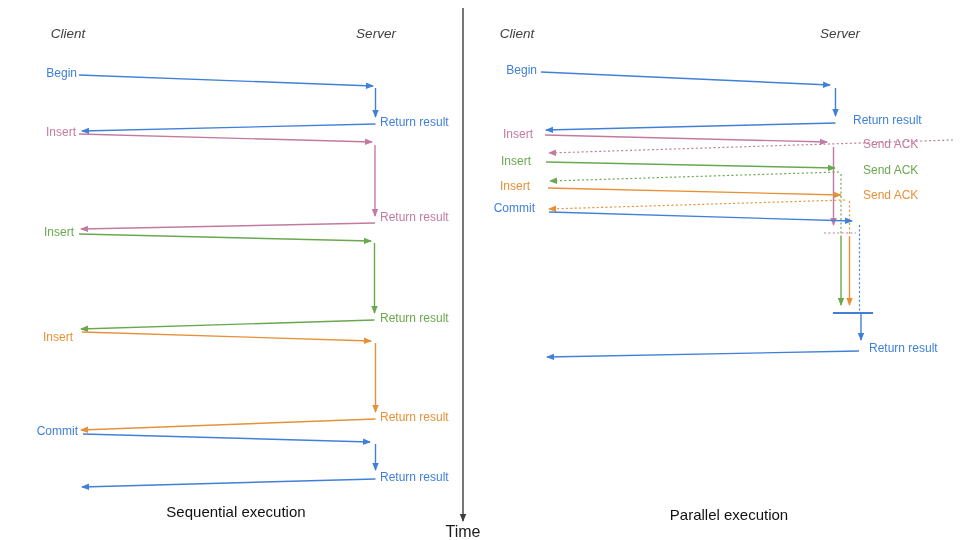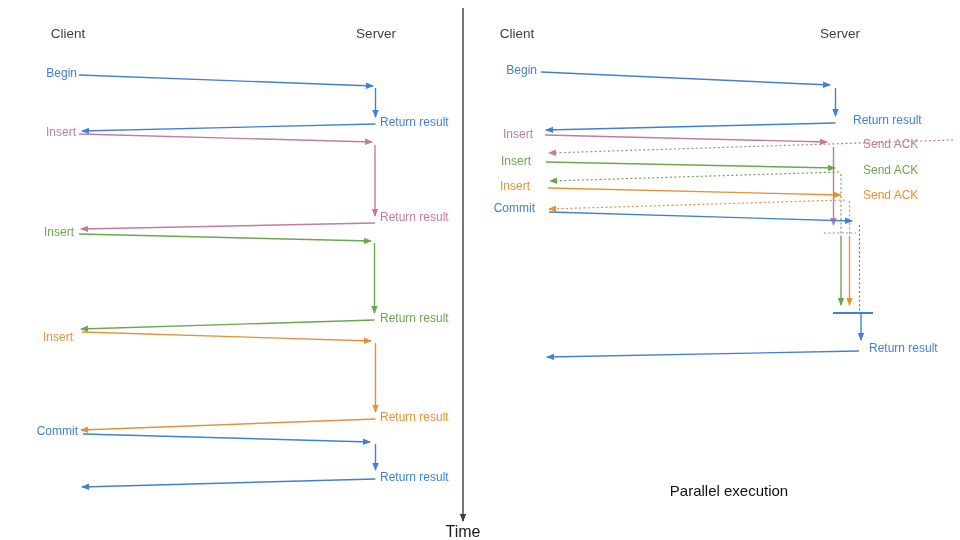--- a/index.html
+++ b/index.html
@@ -3,21 +3,21 @@
 <meta charset="utf-8">
 <style>
   html,body{margin:0;padding:0;background:#ffffff;}
   .canvas{
     position:relative;width:960px;height:540px;background:#ffffff;
     font-family:"Liberation Sans",sans-serif;overflow:hidden;
   }
   .canvas svg{position:absolute;left:0;top:0;}
   .col-header{
     position:absolute;transform:translate(-50%,-50%);
-    font-size:13.5px;color:#404040;white-space:nowrap;
+    font-size:13.5px;font-style:italic;color:#404040;white-space:nowrap;
   }
   .panel-title{
     position:absolute;transform:translate(-50%,-50%);
     font-size:15px;color:#111111;white-space:nowrap;
   }
   .time-label{
     position:absolute;transform:translate(-50%,-50%);
     font-size:16px;color:#1a1a1a;white-space:nowrap;
   }
 </style>
@@ -100,16 +100,17 @@
       <line x1="861" y1="314" x2="861" y2="340" stroke="#4180d9" fill="none" stroke-width="1.4" marker-end="url(#arr-blue)"></line>
       <line x1="859" y1="351" x2="547" y2="357" stroke="#4180d9" fill="none" stroke-width="1.4" marker-end="url(#arr-blue)"></line>
       <text x="869" y="348" fill="#4180d9" text-anchor="start" dominant-baseline="central" font-size="12" font-family="&quot;Liberation Sans&quot;, sans-serif">Return result</text>
     </svg>
 
   <div class="col-header" style="left:68px;top:33px;">Client</div>
   <div class="col-header" style="left:376px;top:33px;">Server</div>
   <div class="col-header" style="left:517px;top:33px;">Client</div>
   <div class="col-header" style="left:840px;top:33px;">Server</div>
 
-  <div class="panel-title" style="left:729px;top:490px;">Parallel execution</div>
+  <div class="panel-title" style="left:236px;top:511px;">Sequential execution</div>
+  <div class="panel-title" style="left:729px;top:514px;">Parallel execution</div>
 
   <div class="time-label" style="left:463px;top:532px;">Time</div>
 </div>
 
 </body></html>

